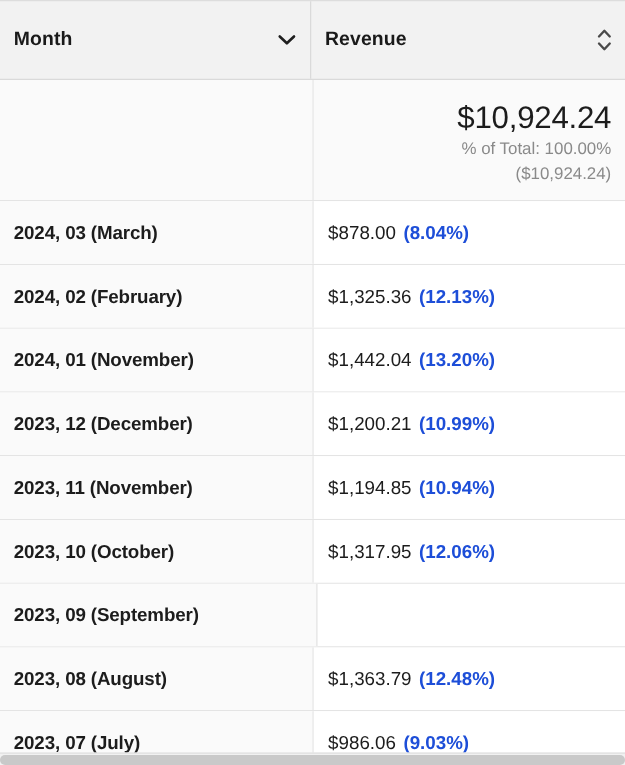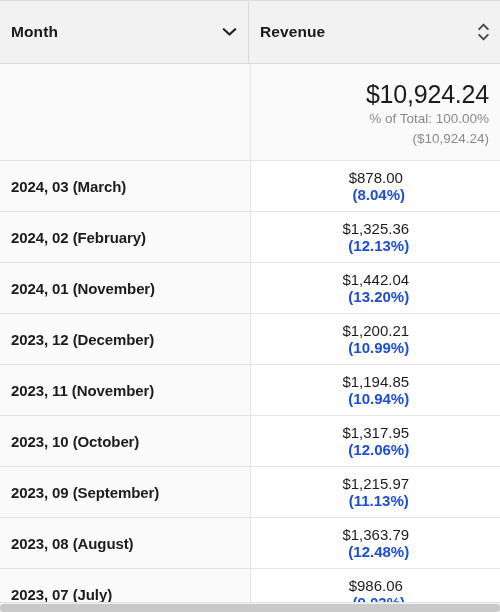--- a/index.html
+++ b/index.html
@@ -82,24 +82,23 @@
     border-right: 1px solid #e4e4e4;
     font-size: 15px;
     font-weight: bold;
     color: #1c1c1c;
     letter-spacing: -.1px;
   }
   .td-revenue {
     width: 251px;
     padding: 0 11px;
     background: #ffffff;
-    justify-content: center;
+    justify-content: flex-start;
     font-size: 15px;
     color: #1c1c1c;
-    flex-direction: column;
   }
 
   
   .tr-summary .td { min-height: 96px; }
   .tr-summary .td-month { background: #fafafa; }
   .tr-summary .td-revenue {
     background: #fafafa;
     flex-direction: column;
     align-items: flex-end;
     justify-content: center;
@@ -215,24 +214,20 @@
         </div>
         <div class="tr">
           <div class="td td-month">2023, 10 (October)</div>
           <div class="td td-revenue">
             <span class="val-amount">$1,317.95</span>
             <span class="val-pct">(12.06%)</span>
           </div>
         </div>
         <div class="tr">
           <div class="td td-month">2023, 09 (September)</div>
-          <div class="td td-revenue">
-            <span class="val-amount">$1,215.97</span>
-            <span class="val-pct">(11.13%)</span>
-          </div>
         </div>
         <div class="tr">
           <div class="td td-month">2023, 08 (August)</div>
           <div class="td td-revenue">
             <span class="val-amount">$1,363.79</span>
             <span class="val-pct">(12.48%)</span>
           </div>
         </div>
         <div class="tr">
           <div class="td td-month">2023, 07 (July)</div>

